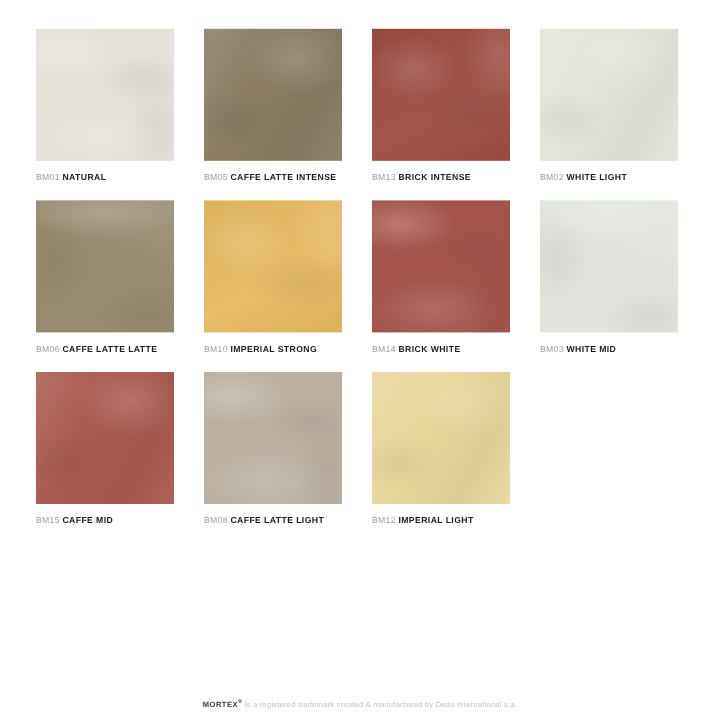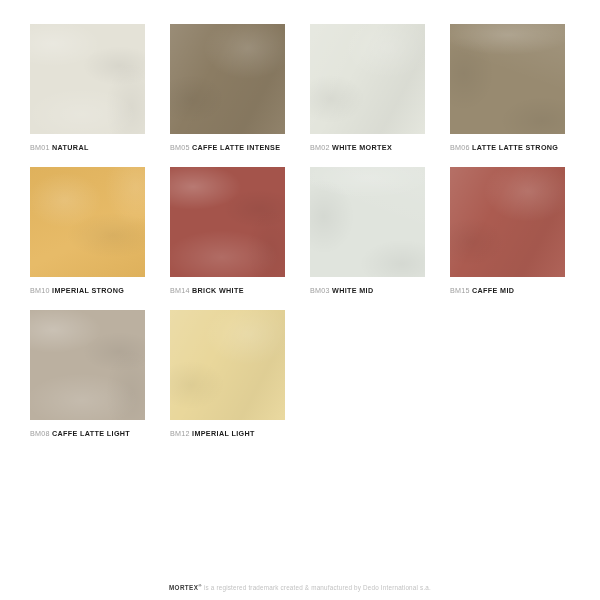--- a/index.html
+++ b/index.html
@@ -126,30 +126,36 @@
         </div>
         <div class="label"><span class="code">BM01</span> <span class="name">NATURAL</span></div>
       </div>
       <div class="cell">
         <div class="swatch" style="background-color: rgb(139, 124, 99);">
           <div class="tex b"></div>
         </div>
         <div class="label"><span class="code">BM05</span> <span class="name">CAFFE LATTE INTENSE</span></div>
       </div>
       <div class="cell">
+        <div class="swatch" style="background-color: rgb(157, 75, 64);">
+          <div class="tex d"></div>
+        </div>
+        <div class="label"><span class="code">BM13</span> <span class="name">BRICK INTENSE</span></div>
+      </div>
+      <div class="cell">
         <div class="swatch" style="background-color: rgb(227, 229, 220);">
           <div class="tex b"></div>
         </div>
-        <div class="label"><span class="code">BM02</span> <span class="name">WHITE MORTEX</span></div>
+        <div class="label"><span class="code">BM02</span> <span class="name">WHITE LIGHT</span></div>
       </div>
       <div class="cell">
         <div class="swatch" style="background-color: rgb(152, 138, 112);">
           <div class="tex c"></div>
         </div>
-        <div class="label"><span class="code">BM06</span> <span class="name">LATTE LATTE STRONG</span></div>
+        <div class="label"><span class="code">BM06</span> <span class="name">CAFFE LATTE LATTE</span></div>
       </div>
       <div class="cell">
         <div class="swatch" style="background-color: rgb(230, 183, 95);">
           <div class="tex d"></div>
         </div>
         <div class="label"><span class="code">BM10</span> <span class="name">IMPERIAL STRONG</span></div>
       </div>
       <div class="cell">
         <div class="swatch" style="background-color: rgb(164, 84, 75);">
           <div class="tex a"></div>

